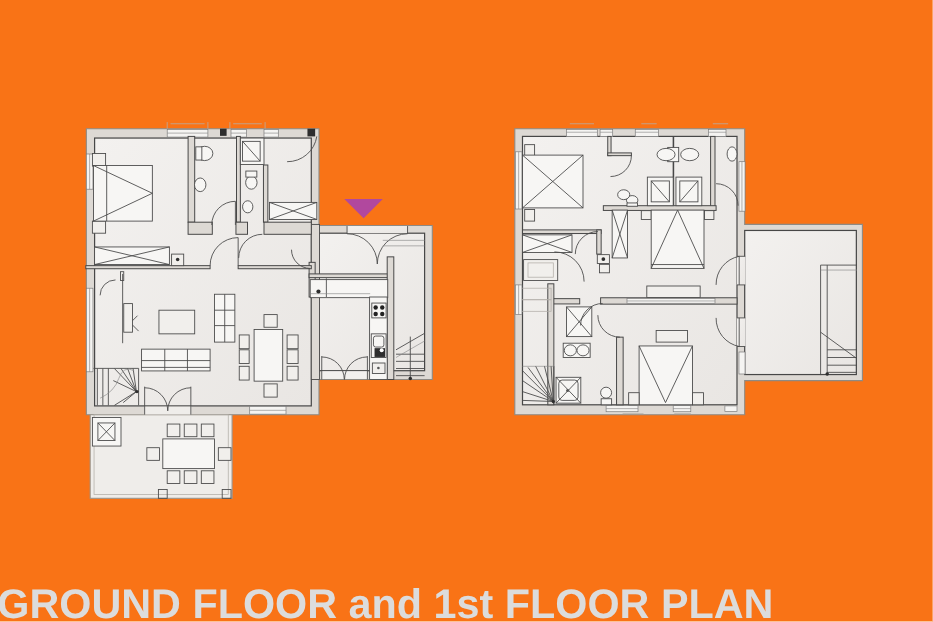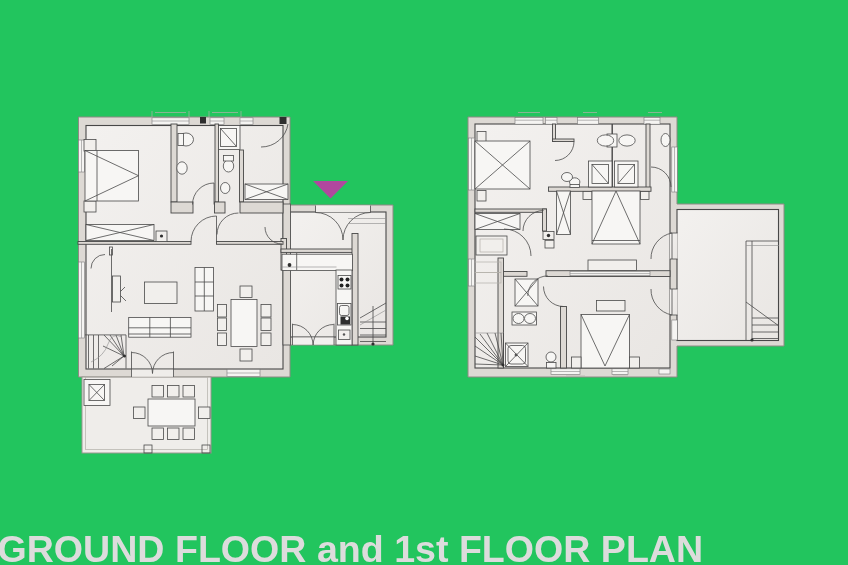--- a/index.html
+++ b/index.html
@@ -1,16 +1,16 @@
 <!DOCTYPE html>
 <html><head>
 <meta charset="utf-8">
 <style>
 html,body{margin:0;padding:0;background:#fff;}
-#stage{position:relative;width:848px;height:565px;overflow:hidden;background:#22c55e;
+#stage{position:relative;width:848px;height:565px;overflow:hidden;background:#f97316;
  font-family:"Liberation Sans",sans-serif;}
 svg{position:absolute;left:0;top:0;}
 .w{fill:#ddd9d4;stroke:#474747;stroke-width:0.9;}
 .fx{fill:none;stroke:#4a4a4a;stroke-width:0.8;}
 .fxl{fill:#f1efec;stroke:#4a4a4a;stroke-width:0.8;}
 .fxw{fill:#f7f6f4;stroke:#4a4a4a;stroke-width:0.8;}
 .thin{fill:none;stroke:#8a8a8a;stroke-width:0.6;}
 .lt{fill:none;stroke:#b3afa9;stroke-width:0.7;}
 .win{fill:#f5f4f2;stroke:#777;stroke-width:0.6;}
 .dk{fill:#2e2e2e;stroke:none;}

